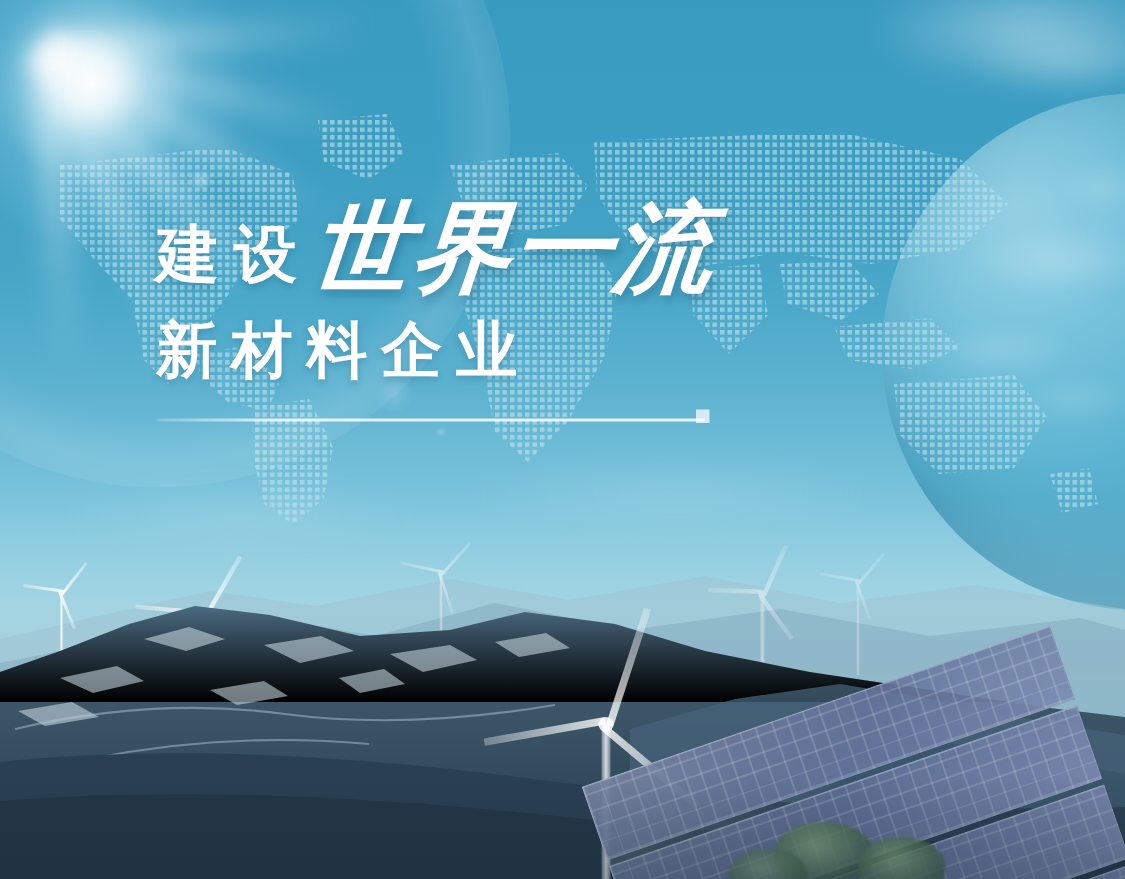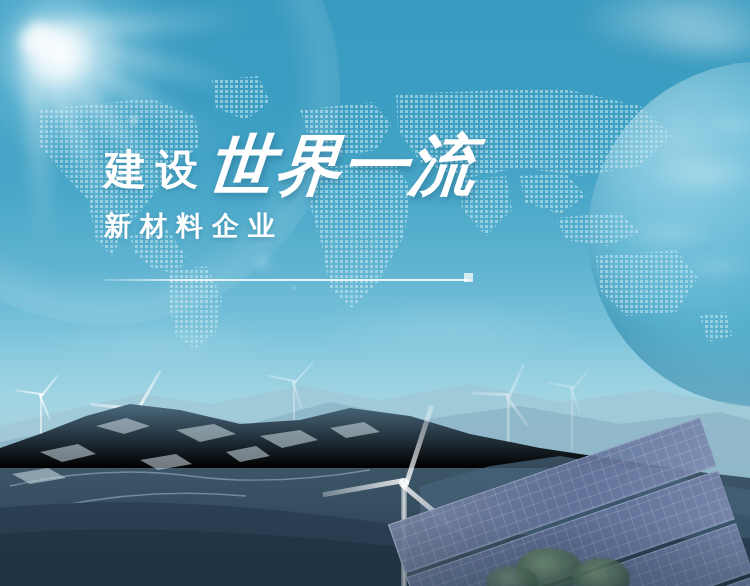--- a/index.html
+++ b/index.html
@@ -114,21 +114,21 @@
   .hl-big{
     font-size:66px;font-weight:bold;color:#ffffff;
     letter-spacing:1px;line-height:1;
     font-style:italic;
     transform:skewX(-5deg);
     text-shadow:2px 3px 7px rgba(18,76,108,.38);
   }
 
   .headline2{
     position:absolute;left:104px;top:213px;
-    font-size:27px;font-weight:bold;color:#ffffff;
+    font-size:41px;font-weight:bold;color:#ffffff;
     letter-spacing:9px;line-height:1;white-space:nowrap;
     text-shadow:0 2px 5px rgba(20,80,110,.28);
   }
 
   .divider{
     position:absolute;left:105px;top:279px;width:365px;height:2px;
     background:linear-gradient(90deg,rgba(255,255,255,.20),rgba(255,255,255,.80) 22%,rgba(255,255,255,.85));
   }
   .divider-cap{
     position:absolute;left:464px;top:273px;width:9px;height:9px;

